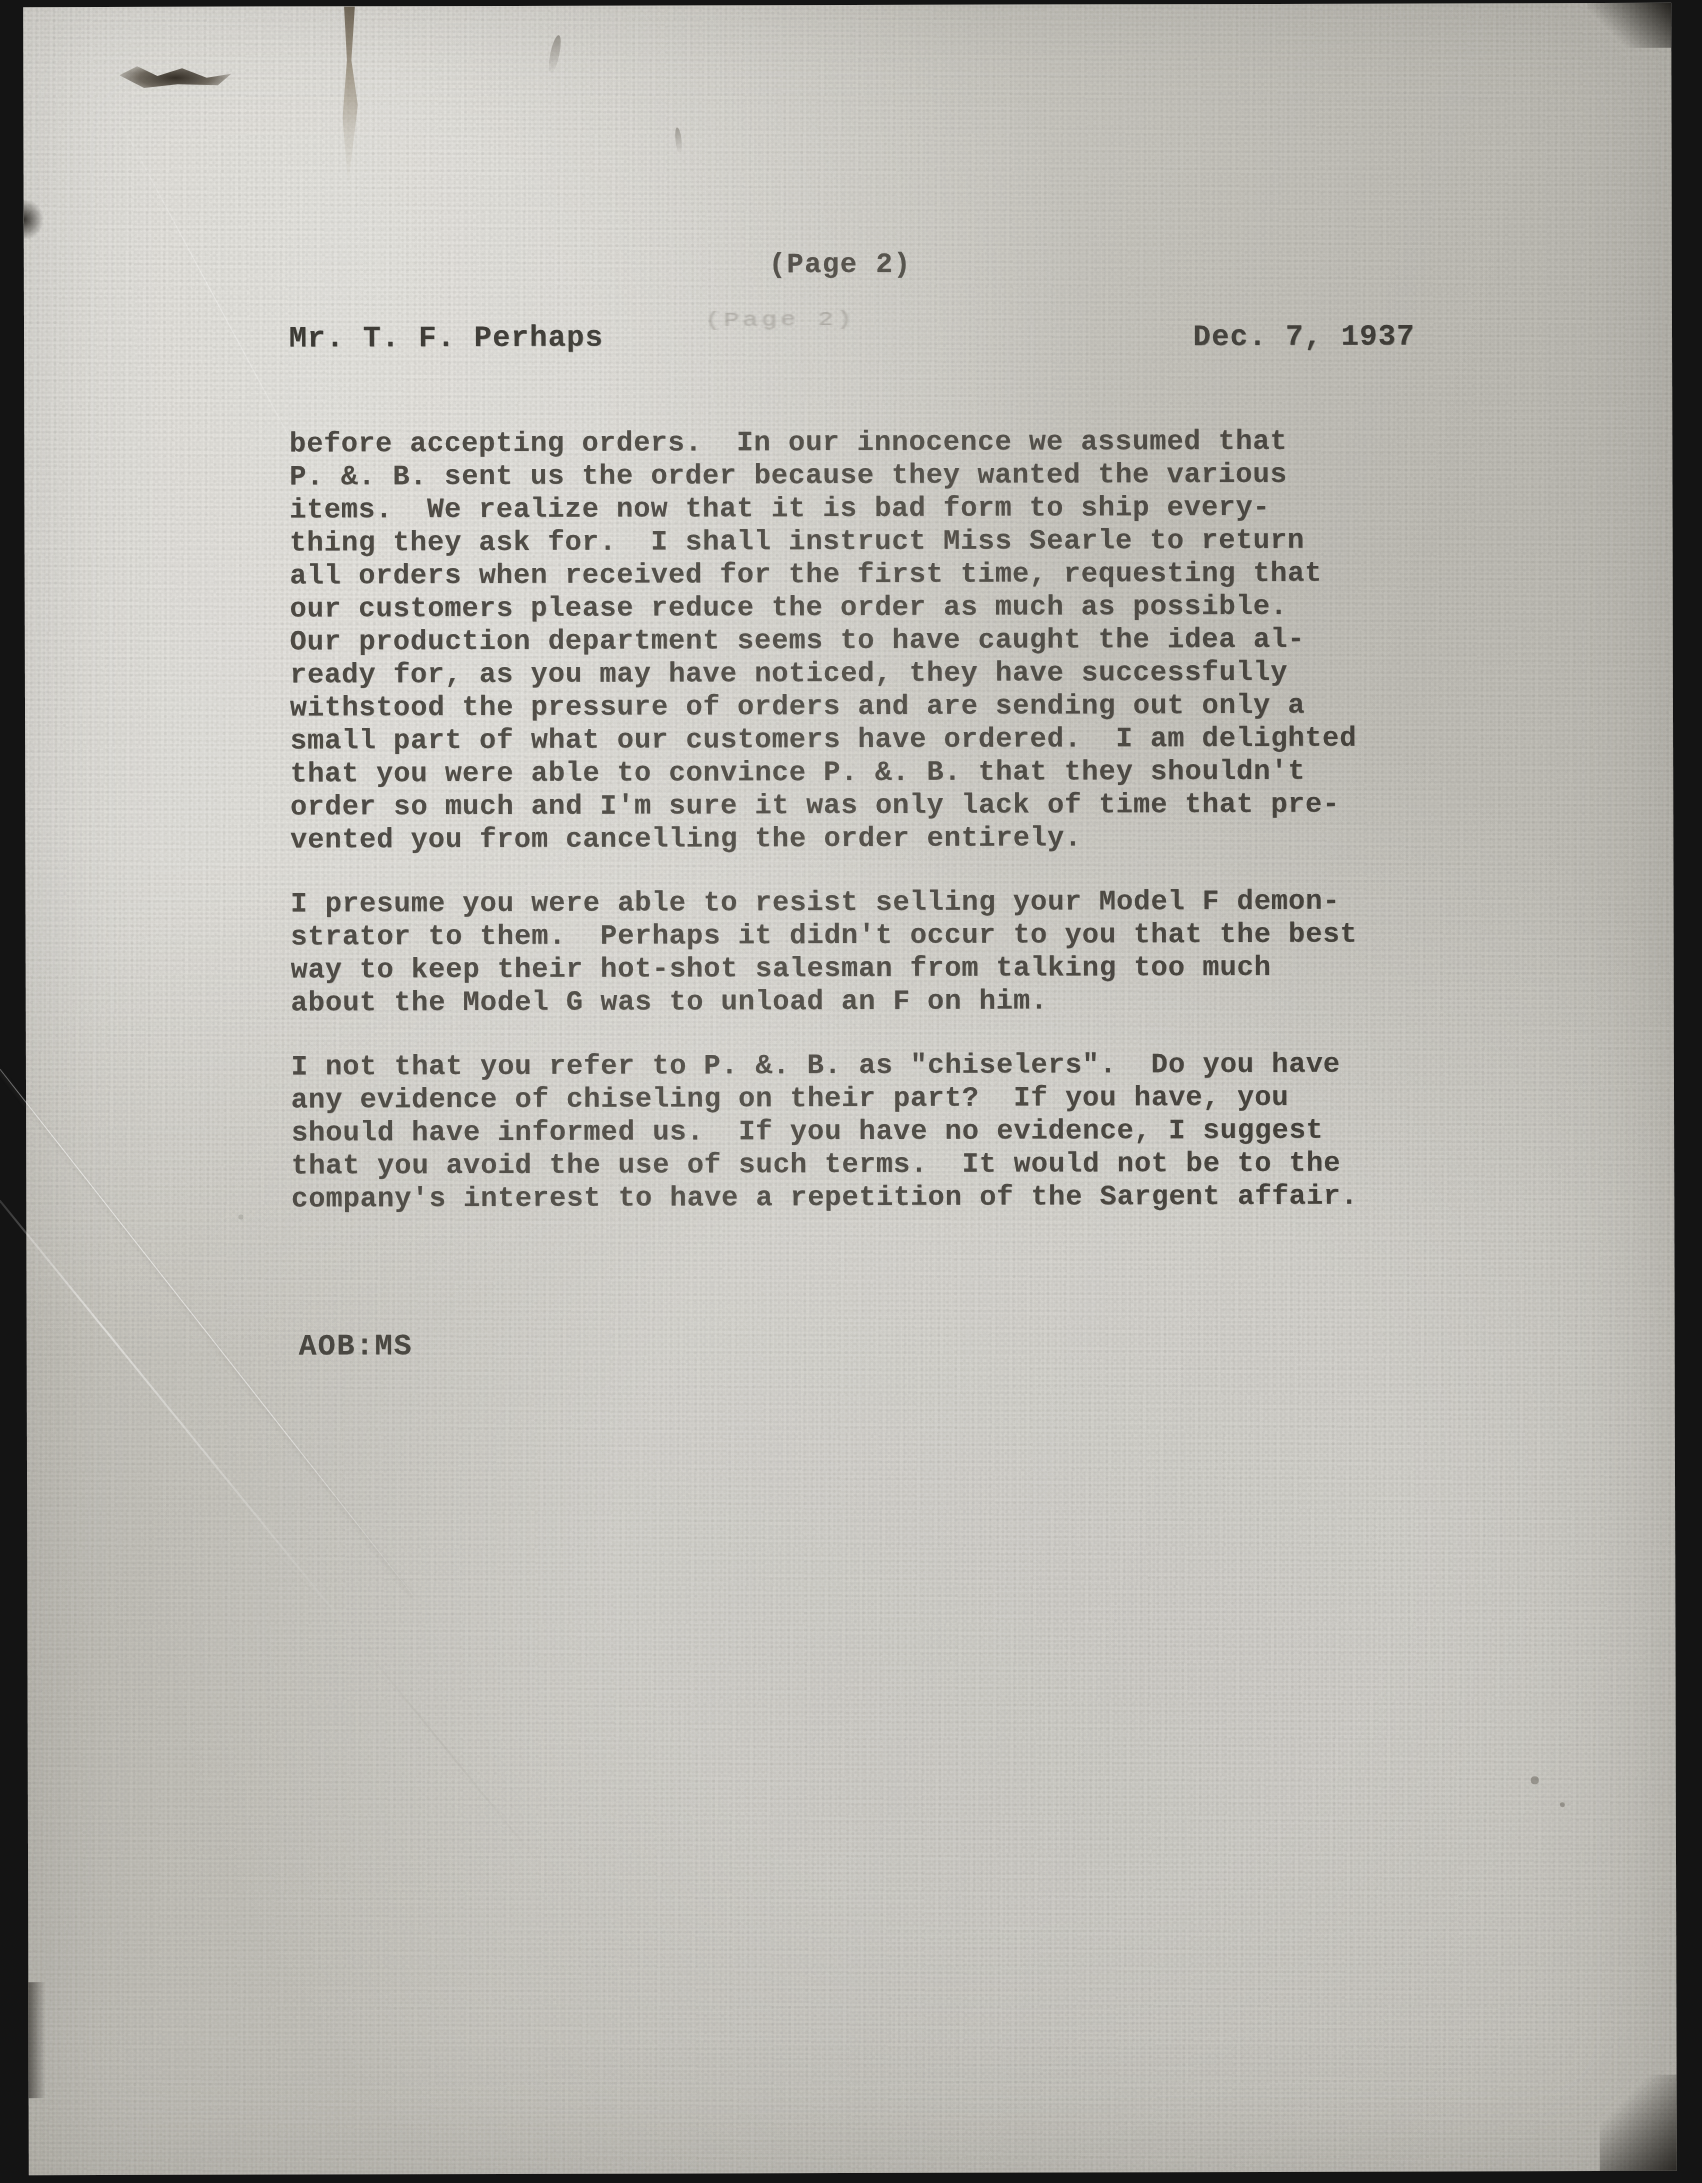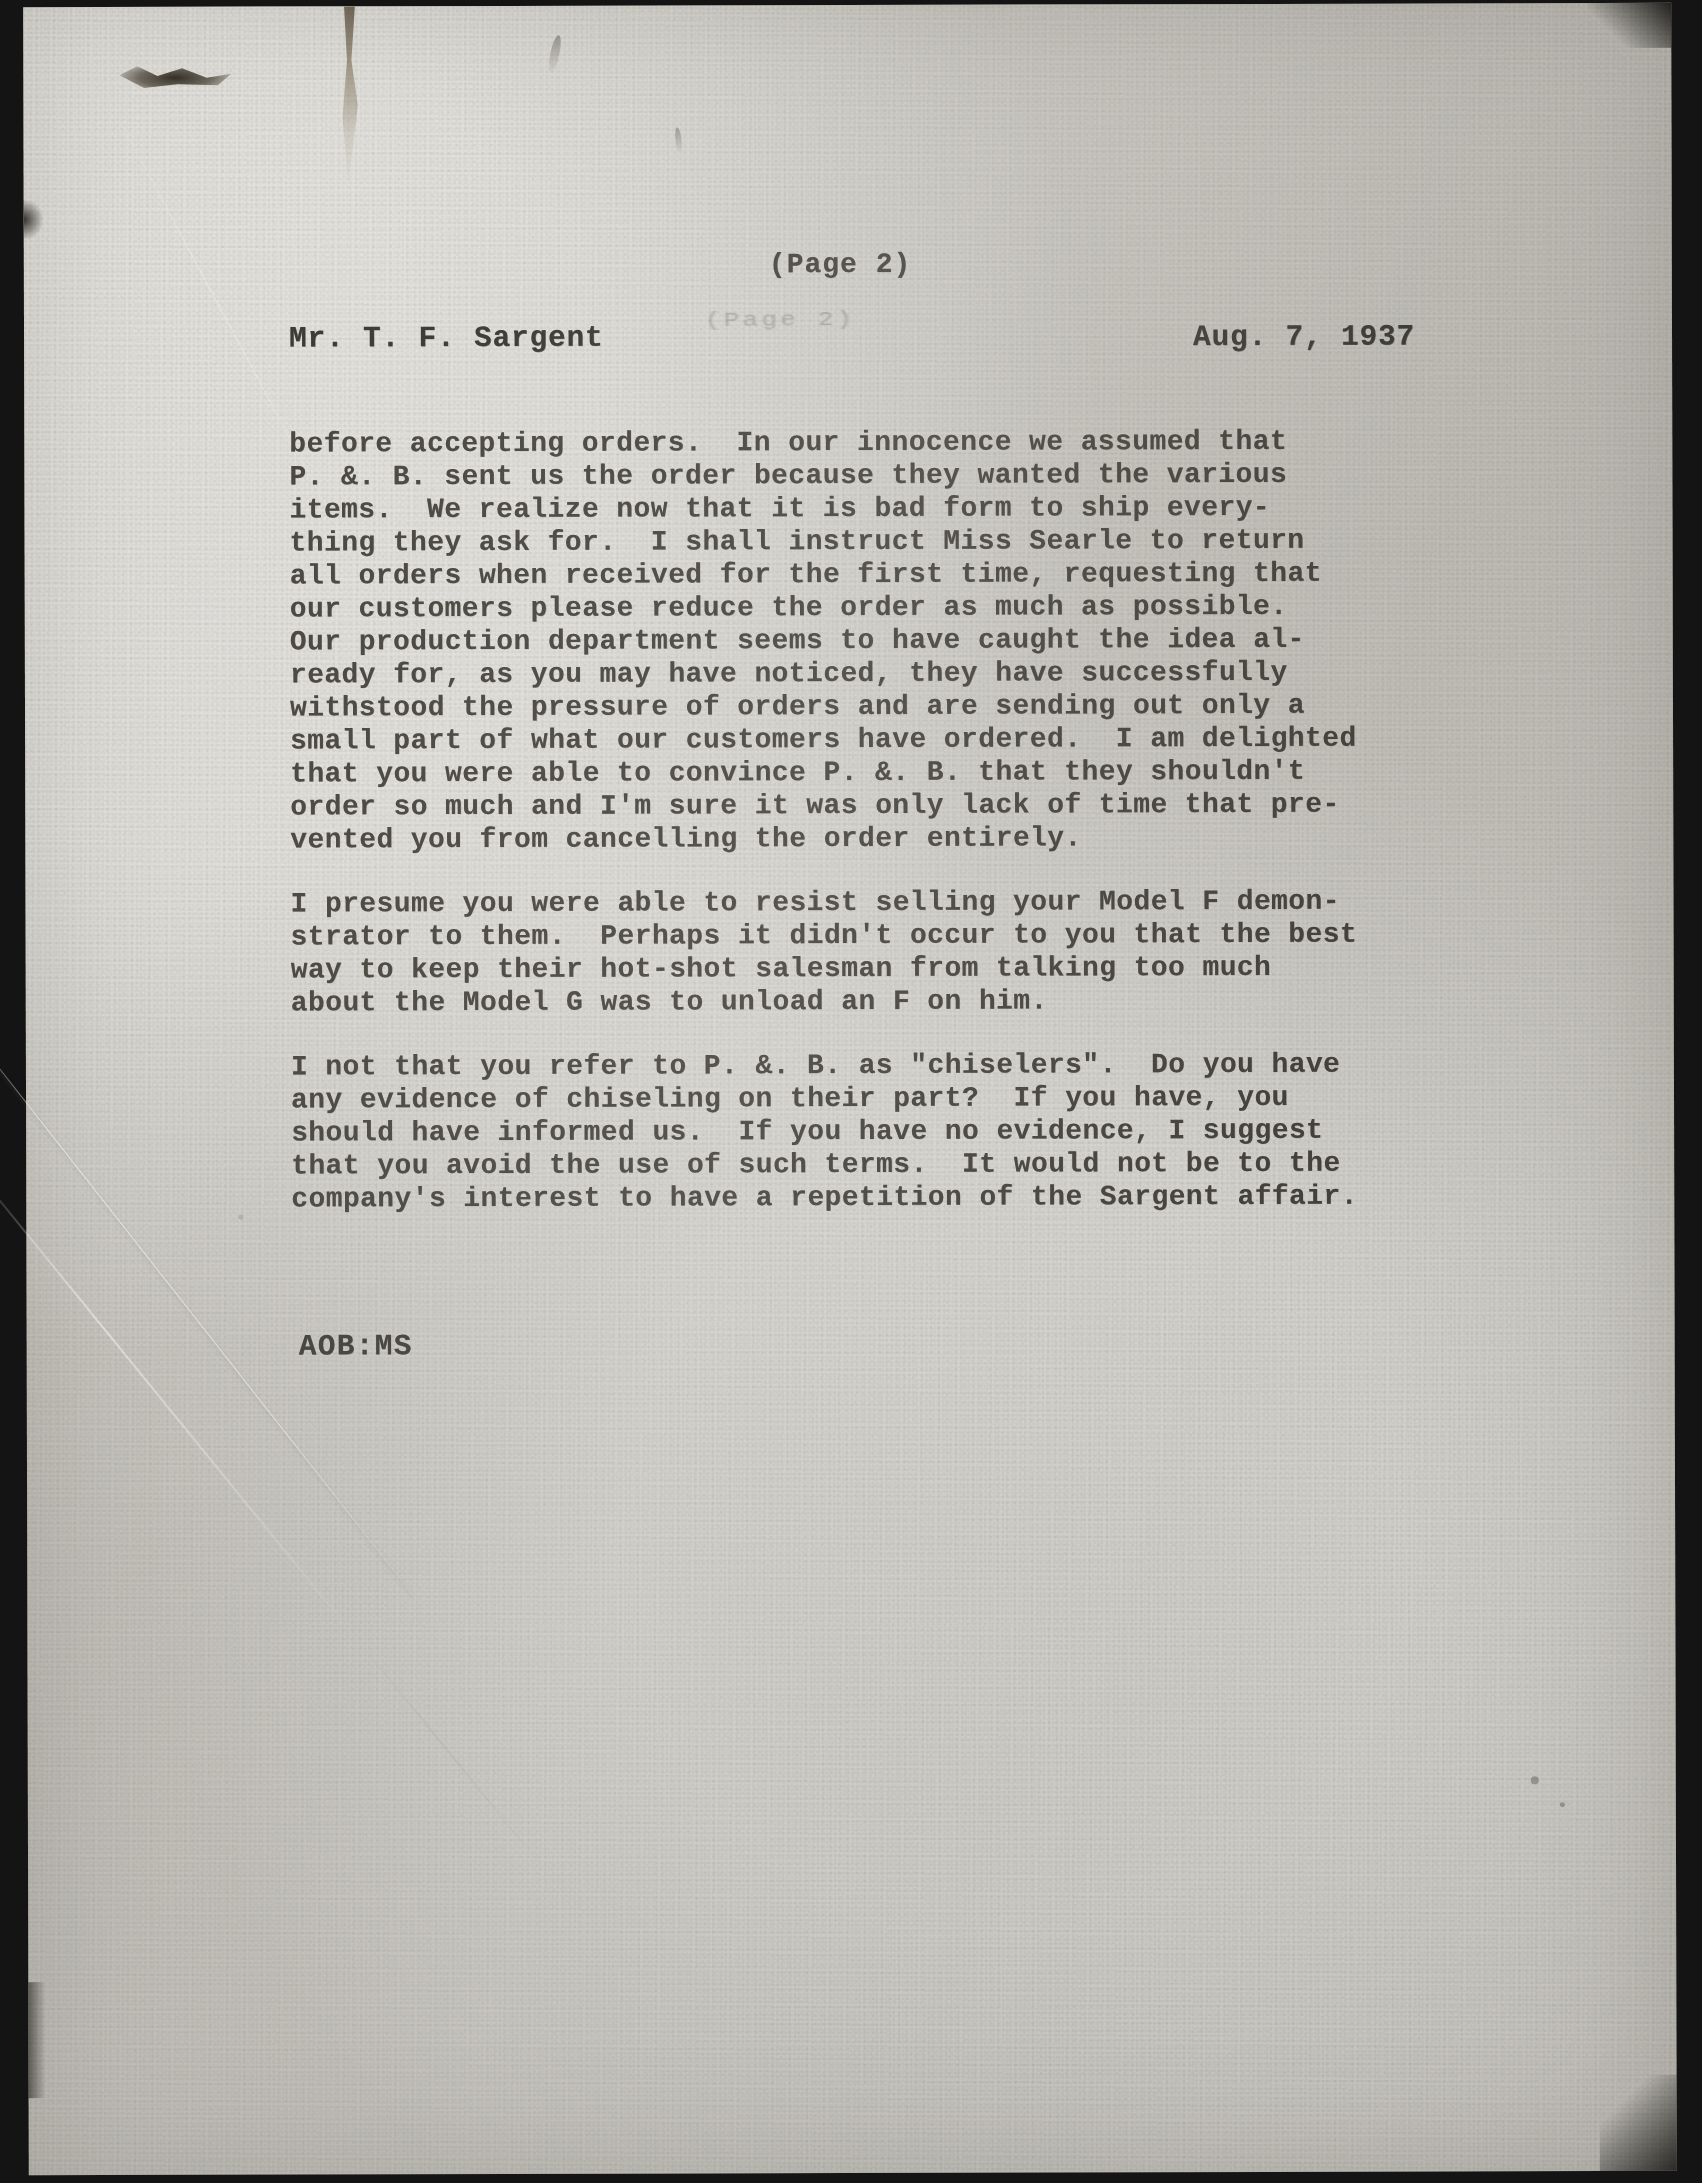--- a/index.html
+++ b/index.html
@@ -275,23 +275,23 @@
   <div class="speck-1"></div>
   <div class="speck-2"></div>
   <div class="speck-3"></div>
 
   <div class="ghost-smudge">(Page 2)</div>
 
   <div class="typed">
 
     <div class="page-label">(Page 2)</div>
 
-    <div class="addressee">Mr. T. F. Sargent</div>
-
-    <div class="datestamp">Aug. 7, 1937</div>
+    <div class="addressee">Mr. T. F. Perhaps</div>
+
+    <div class="datestamp">Dec. 7, 1937</div>
 
     <div class="body-block">
       <p class="para p1">before accepting orders.  In our innocence we assumed that
 P. &amp;. B. sent us the order because they wanted the various
 items.  We realize now that it is bad form to ship every-
 thing they ask for.  I shall instruct Miss Searle to return
 all orders when received for the first time, requesting that
 our customers please reduce the order as much as possible.
 Our production department seems to have caught the idea al-
 ready for, as you may have noticed, they have successfully

